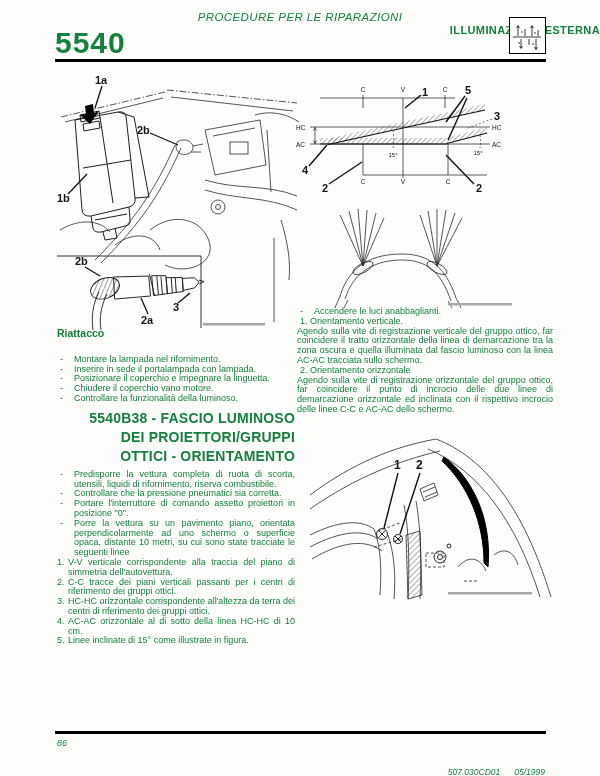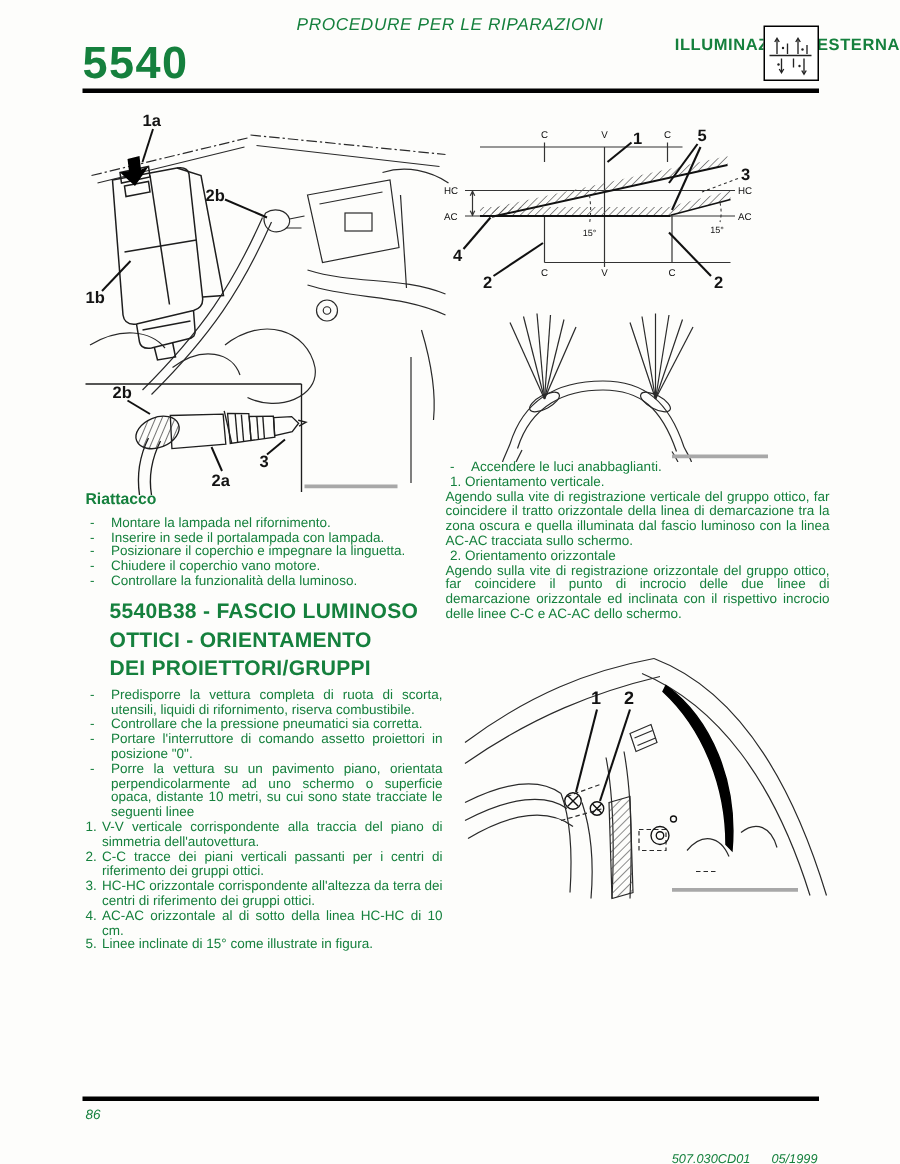--- a/index.html
+++ b/index.html
@@ -16,26 +16,26 @@
   .footer-rule{top:731px;left:55px;width:491px;height:2.5px;background:#000;}
   .page-number{top:738px;left:57px;font-style:italic;font-size:9px;}
   .model-name{top:734px;left:0;right:0;text-align:center;font-family:"Liberation Serif",serif;
               font-weight:bold;font-size:16px;letter-spacing:.5px;}
   .print-info{top:739px;right:55px;font-style:italic;font-size:8.5px;text-align:left;margin-top:28px;}
   .print-info span{margin-left:14px;}
   
   .col{font-size:9px;line-height:9.8px;text-align:justify;}
   .left-col{top:329px;left:57px;width:238px;}
   .right-col{top:307px;left:297px;width:256px;}
-  .h-riattacco{font-weight:bold;font-size:10.5px;margin-bottom:5px;}
+  .h-riattacco{font-weight:bold;font-size:10.5px;margin-bottom:16px;}
   .li{position:relative;padding-left:17px;}
   .li>.mk{position:absolute;left:3px;}
   .ni{position:relative;padding-left:11px;}
   .ni>.nk{position:absolute;left:0;}
-  .big-heading{font-weight:bold;font-size:14px;line-height:19px;letter-spacing:.2px;margin:5px 0 4px 16px;text-align:left;}
+  .big-heading{font-weight:bold;font-size:14px;line-height:19px;letter-spacing:.2px;margin:5px 0 4px 16px;text-align:right;}
   .step-title{margin-top:0;}
   
   svg{display:block;}
   svg text{font-family:"Liberation Sans",sans-serif;fill:#131313;}
   .num-label{font-weight:bold;font-size:11px;}
   .ax-label{font-size:6.5px;}
   .smudge{fill:#a8a8a8;}
 </style>
 </head>
 <body>
@@ -327,22 +327,22 @@
   <div class="abs col left-col">
     <div class="h-riattacco">Riattacco</div>
     <div class="li"><span class="mk">-</span><span>Montare la lampada nel rifornimento.</span></div>
     <div class="li"><span class="mk">-</span><span>Inserire in sede il portalampada con lampada.</span></div>
     <div class="li"><span class="mk">-</span><span>Posizionare il coperchio e impegnare la linguetta.</span></div>
     <div class="li"><span class="mk">-</span><span>Chiudere il coperchio vano motore.</span></div>
     <div class="li"><span class="mk">-</span><span>Controllare la funzionalità della luminoso.</span></div>
 
     <div class="big-heading">
       <div>5540B38 - FASCIO LUMINOSO</div>
+      <div>DEI PROIETTORI/GRUPPI</div>
       <div>OTTICI - ORIENTAMENTO</div>
-      <div>DEI PROIETTORI/GRUPPI</div>
     </div>
 
     <div class="li"><span class="mk">-</span><span>Predisporre la vettura completa di ruota di scorta, utensili, liquidi di rifornimento, riserva combustibile.</span></div>
     <div class="li"><span class="mk">-</span><span>Controllare che la pressione pneumatici sia corretta.</span></div>
     <div class="li"><span class="mk">-</span><span>Portare l'interruttore di comando assetto proiettori in posizione "0".</span></div>
     <div class="li"><span class="mk">-</span><span>Porre la vettura su un pavimento piano, orientata perpendicolarmente ad uno schermo o superficie opaca, distante 10 metri, su cui sono state tracciate le seguenti linee</span></div>
 
     <div class="ni"><span class="nk">1.</span><span>V-V verticale corrispondente alla traccia del piano di simmetria dell'autovettura.</span></div>
     <div class="ni"><span class="nk">2.</span><span>C-C tracce dei piani verticali passanti per i centri di riferimento dei gruppi ottici.</span></div>
     <div class="ni"><span class="nk">3.</span><span>HC-HC orizzontale corrispondente all'altezza da terra dei centri di riferimento dei gruppi ottici.</span></div>

